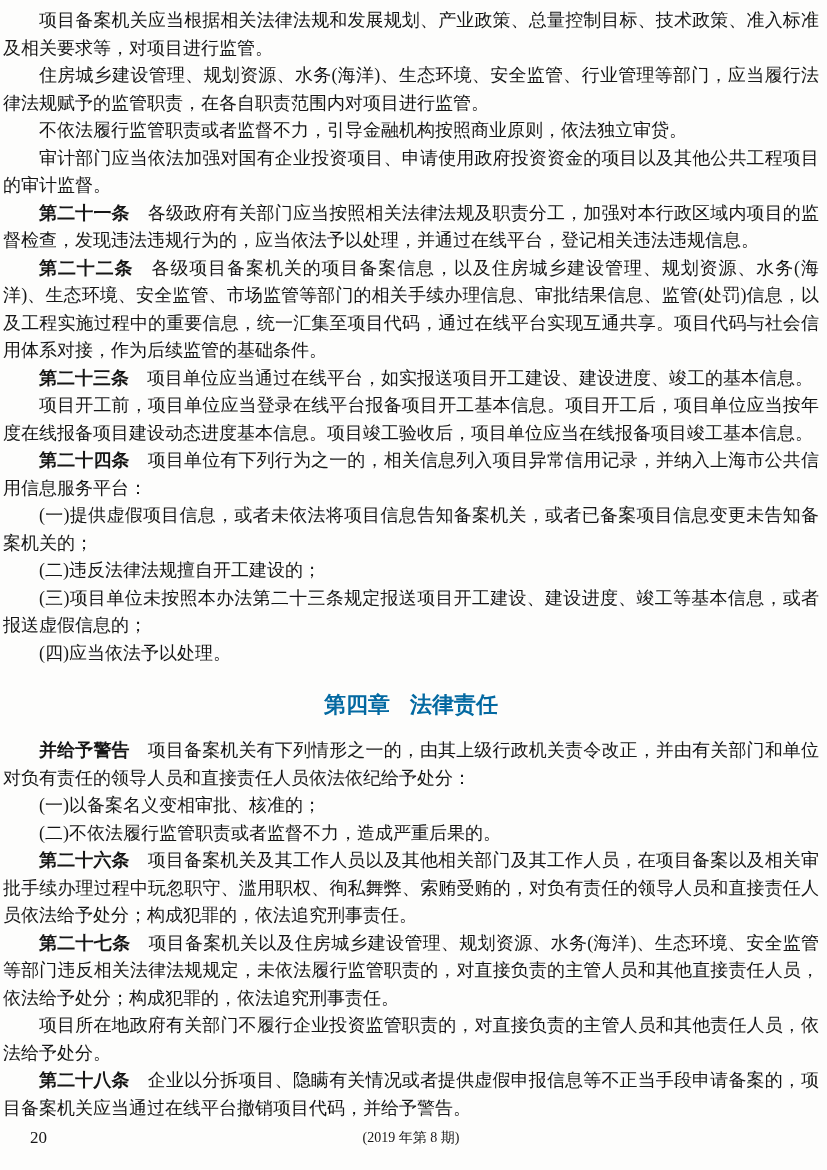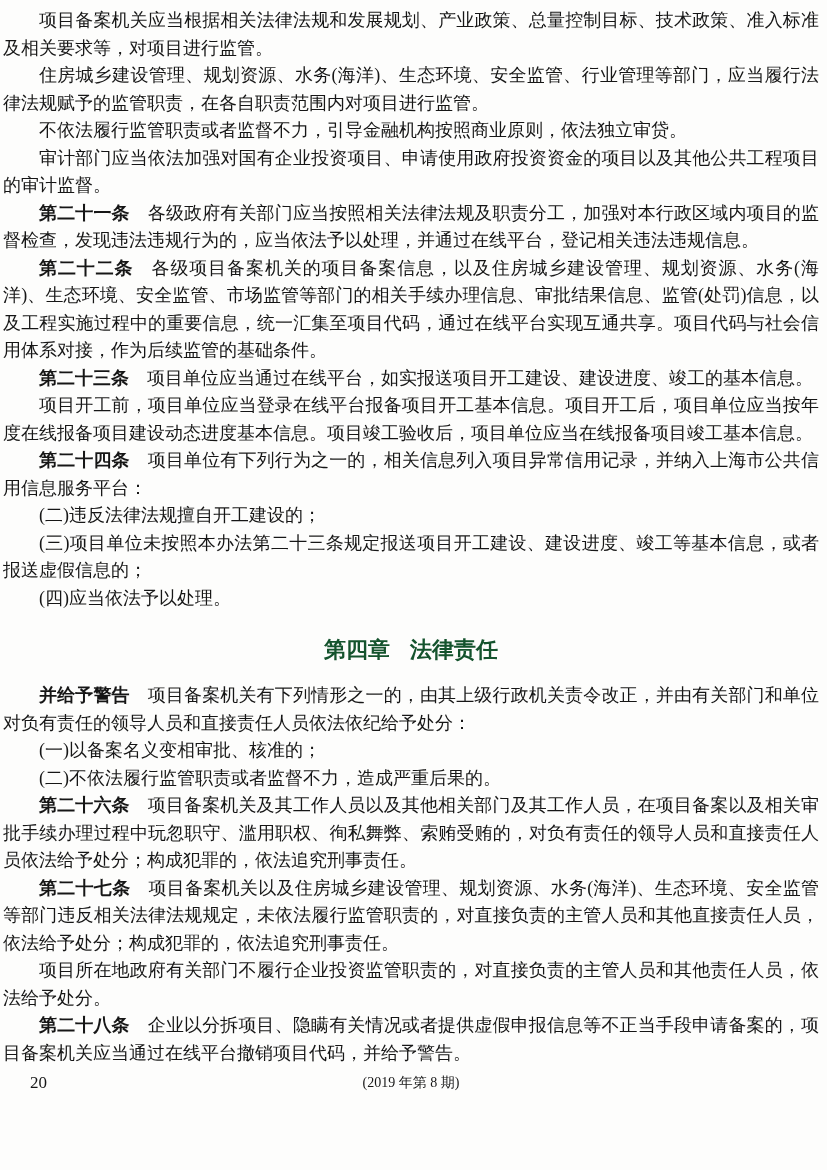--- a/index.html
+++ b/index.html
@@ -32,21 +32,21 @@
   }
   .lead:empty {
     margin-right: 0;
   }
   .chapter {
     margin: 22px 0 17px 0;
     text-align: center;
     font-size: 22px;
     font-weight: bold;
     line-height: 31px;
-    color: #14532d;
+    color: #0369a1;
   }
   .chapter .chapter-number {
     margin-right: 0.9em;
   }
   .footer {
     position: relative;
     margin-top: 1px;
     height: 30px;
     line-height: 30px;
   }
@@ -70,20 +70,21 @@
   <div>
     <p class="para"><span class="lead"></span><span>项目备案机关应当根据相关法律法规和发展规划、产业政策、总量控制目标、技术政策、准入标准及相关要求等，对项目进行监管。</span></p>
     <p class="para"><span class="lead"></span><span>住房城乡建设管理、规划资源、水务(海洋)、生态环境、安全监管、行业管理等部门，应当履行法律法规赋予的监管职责，在各自职责范围内对项目进行监管。</span></p>
     <p class="para"><span class="lead"></span><span>不依法履行监管职责或者监督不力，引导金融机构按照商业原则，依法独立审贷。</span></p>
     <p class="para"><span class="lead"></span><span>审计部门应当依法加强对国有企业投资项目、申请使用政府投资资金的项目以及其他公共工程项目的审计监督。</span></p>
     <p class="para"><span class="lead">第二十一条</span><span>各级政府有关部门应当按照相关法律法规及职责分工，加强对本行政区域内项目的监督检查，发现违法违规行为的，应当依法予以处理，并通过在线平台，登记相关违法违规信息。</span></p>
     <p class="para"><span class="lead">第二十二条</span><span>各级项目备案机关的项目备案信息，以及住房城乡建设管理、规划资源、水务(海洋)、生态环境、安全监管、市场监管等部门的相关手续办理信息、审批结果信息、监管(处罚)信息，以及工程实施过程中的重要信息，统一汇集至项目代码，通过在线平台实现互通共享。项目代码与社会信用体系对接，作为后续监管的基础条件。</span></p>
     <p class="para"><span class="lead">第二十三条</span><span>项目单位应当通过在线平台，如实报送项目开工建设、建设进度、竣工的基本信息。</span></p>
     <p class="para"><span class="lead"></span><span>项目开工前，项目单位应当登录在线平台报备项目开工基本信息。项目开工后，项目单位应当按年度在线报备项目建设动态进度基本信息。项目竣工验收后，项目单位应当在线报备项目竣工基本信息。</span></p>
     <p class="para"><span class="lead">第二十四条</span><span>项目单位有下列行为之一的，相关信息列入项目异常信用记录，并纳入上海市公共信用信息服务平台：</span></p>
+    <p class="para"><span class="lead"></span><span>(一)提供虚假项目信息，或者未依法将项目信息告知备案机关，或者已备案项目信息变更未告知备案机关的；</span></p>
     <p class="para"><span class="lead"></span><span>(二)违反法律法规擅自开工建设的；</span></p>
     <p class="para"><span class="lead"></span><span>(三)项目单位未按照本办法第二十三条规定报送项目开工建设、建设进度、竣工等基本信息，或者报送虚假信息的；</span></p>
     <p class="para"><span class="lead"></span><span>(四)应当依法予以处理。</span></p>
   </div>
 
   <h2 class="chapter"><span class="chapter-number">第四章</span><span>法律责任</span></h2>
 
   <div>
     <p class="para"><span class="lead">并给予警告</span><span>项目备案机关有下列情形之一的，由其上级行政机关责令改正，并由有关部门和单位对负有责任的领导人员和直接责任人员依法依纪给予处分：</span></p>
     <p class="para"><span class="lead"></span><span>(一)以备案名义变相审批、核准的；</span></p>

